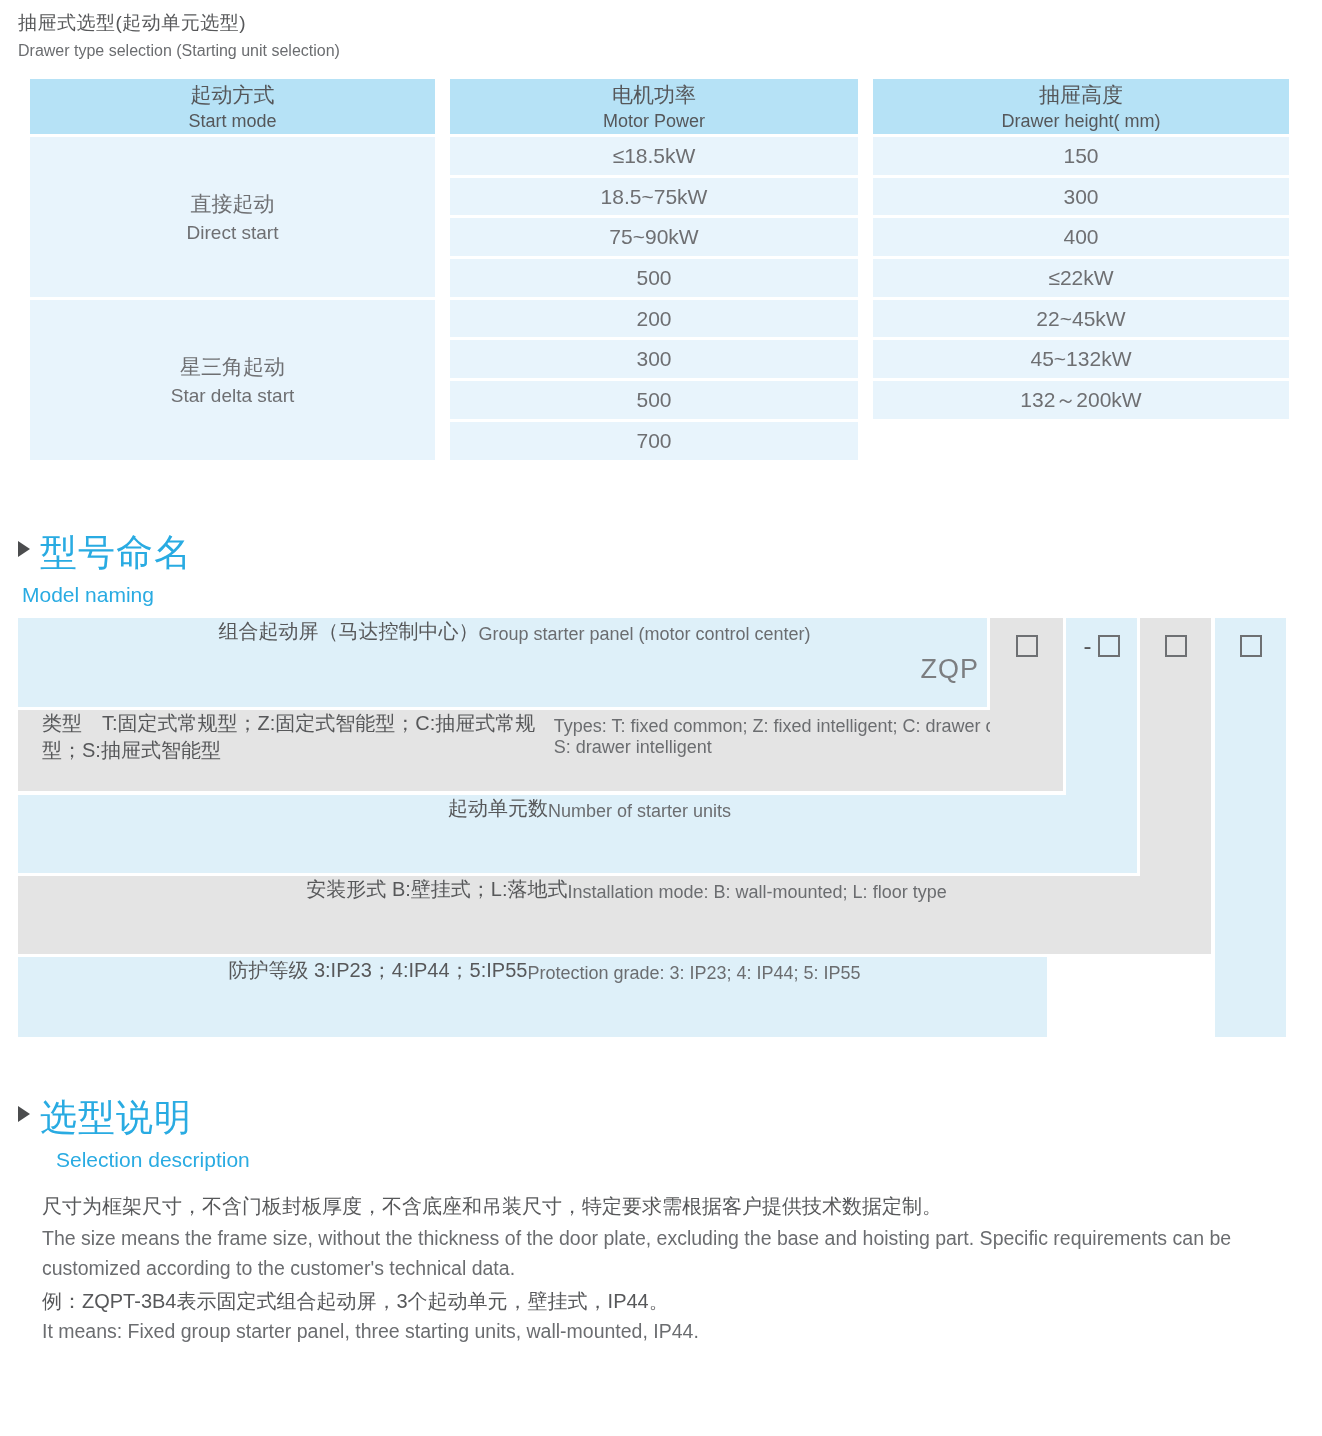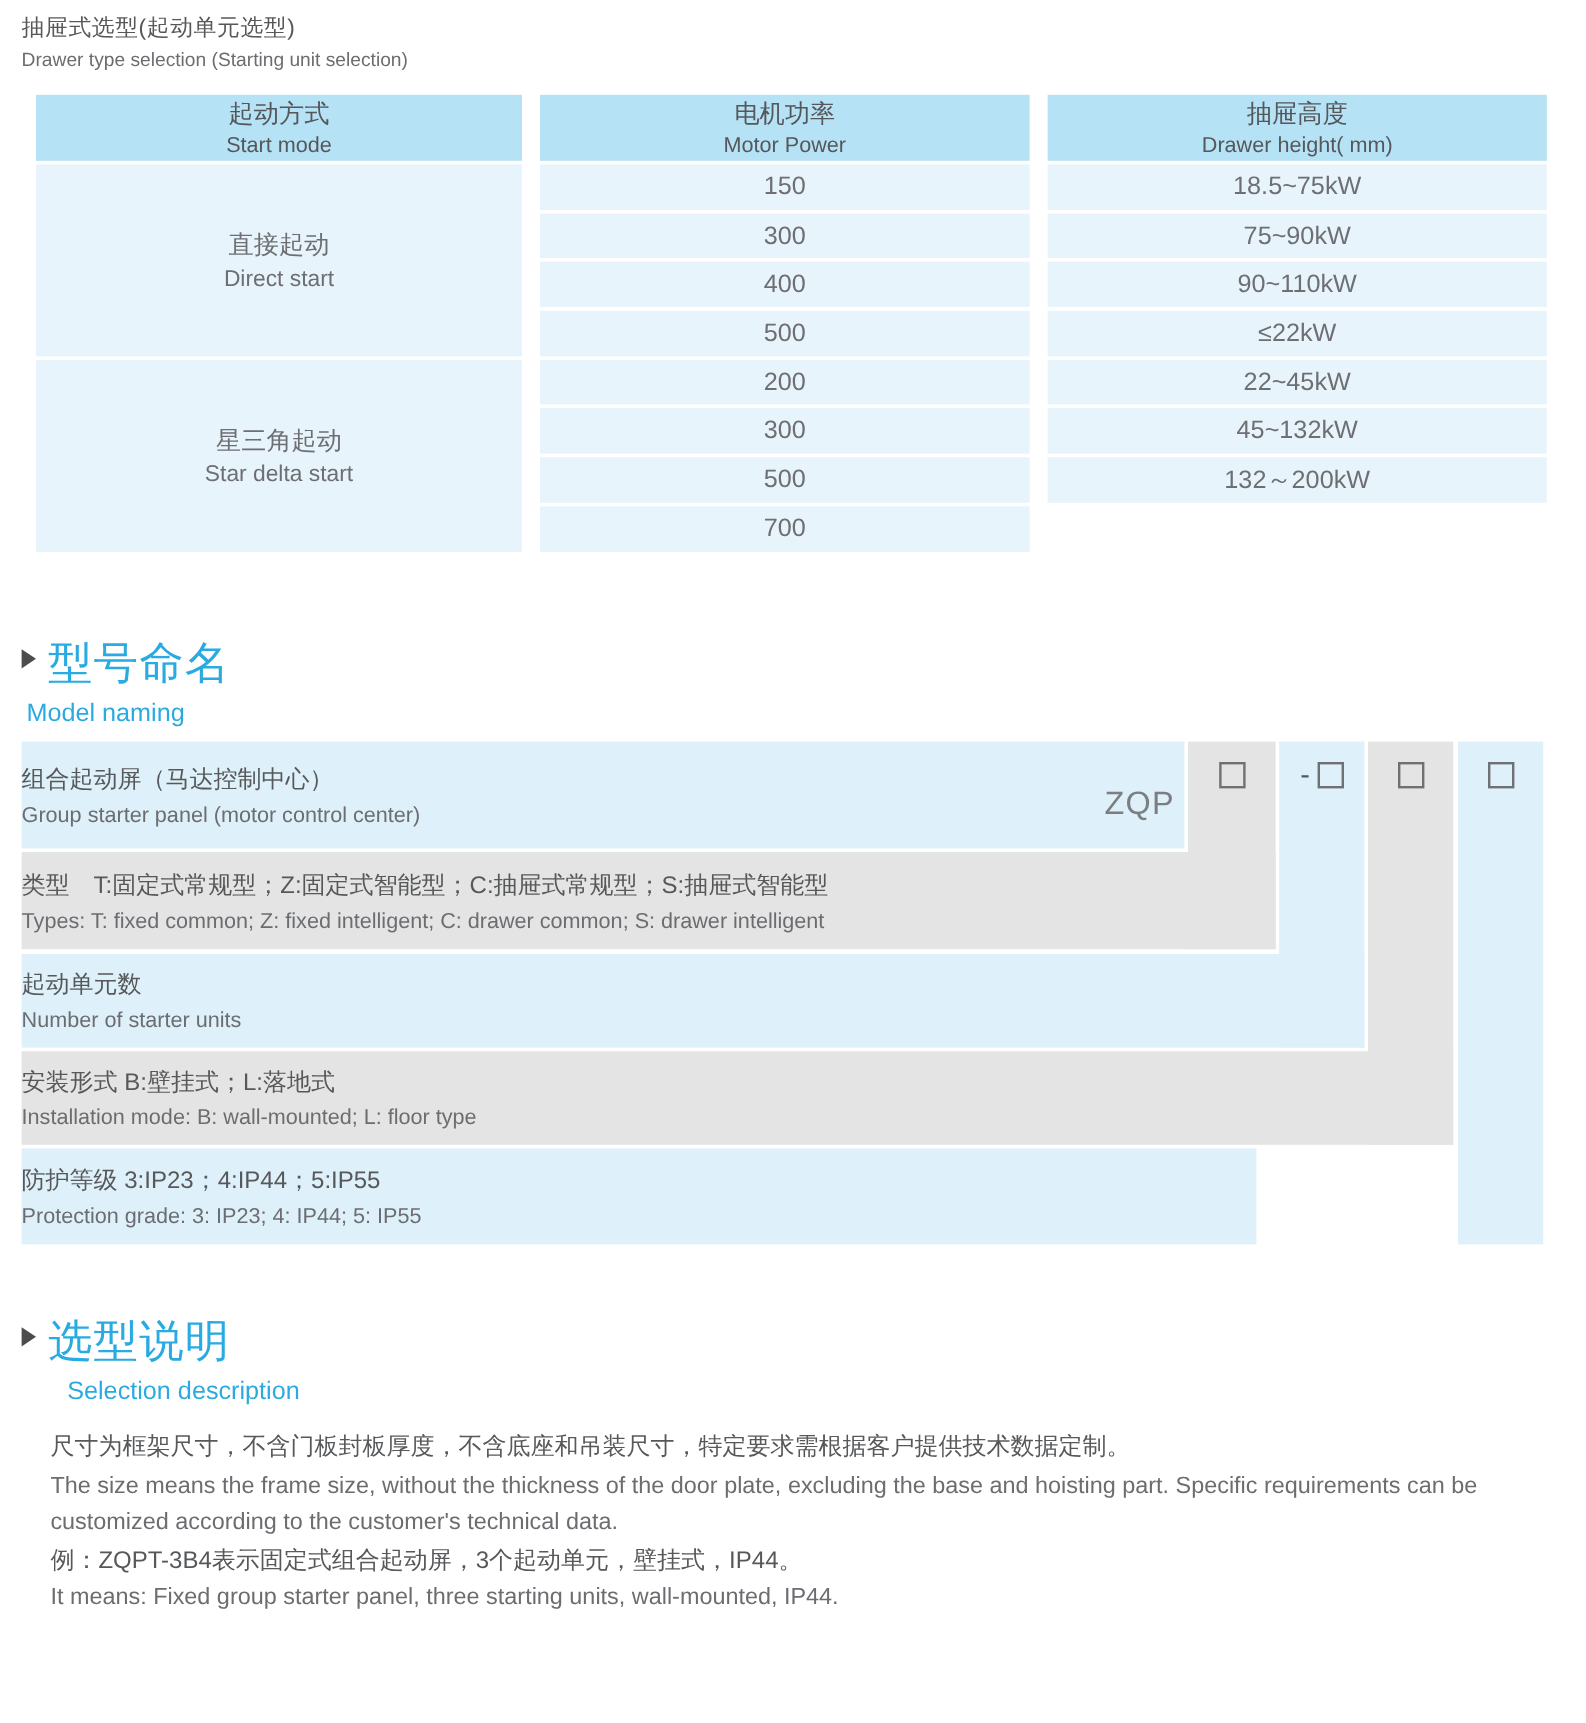--- a/index.html
+++ b/index.html
@@ -50,21 +50,21 @@
   }
   .sec-head .zh { font-size: 37px; color: #29abe2; margin-left: 22px; letter-spacing: 1px; }
   .sec-head .en { font-size: 21px; color: #29abe2; margin-left: 4px; margin-top: 5px; }
   #sec2 .en { margin-left: 38px; }
 
   
   .staircase { position: absolute; left: 18px; top: 618px; width: 1271px; height: 419px; }
   .band, .vcol { position: absolute; }
   .blue { background: #def0f9; }
   .gray { background: #e4e4e4; }
-  .band { left: 0; display: flex; flex-direction: column; justify-content: center; }
+  .band { left: 0; display: flex; flex-direction: row; justify-content: center; padding-left: 24px; }
   .band .zh { font-size: 20px; color: #57585a; }
   .band .en { font-size: 18px; color: #6b6d70; margin-top: 6px; }
   .b1 { top: 0;   height: 89px; width: 969px;  }
   .b2 { top: 92px;  height: 81px; width: 1045px; }
   .b3 { top: 177px; height: 78px; width: 1119px; }
   .b4 { top: 258px; height: 78px; width: 1193px; }
   .b5 { top: 339px; height: 80px; width: 1029px; }
   .vcol { top: 0; display: flex; justify-content: center; align-items: flex-start; padding-top: 17px; }
   .c1 { left: 972px;  width: 73px; height: 173px; }
   .c2 { left: 1048px; width: 71px; height: 255px; }
@@ -107,26 +107,26 @@
     </div>
     <div class="cell head">
       <div class="zh">抽屉高度</div>
       <div class="en">Drawer height( mm)</div>
     </div>
 
     <div class="cell group g1">
       <div class="zh">直接起动</div>
       <div class="en">Direct start</div>
     </div>
+    <div class="cell val">≤18.5kW</div>
     <div class="cell val">150</div>
     <div class="cell val">18.5~75kW</div>
     <div class="cell val">300</div>
     <div class="cell val">75~90kW</div>
     <div class="cell val">400</div>
-    <div class="cell val">90~110kW</div>
     <div class="cell val">500</div>
 
     <div class="cell group g2">
       <div class="zh">星三角起动</div>
       <div class="en">Star delta start</div>
     </div>
     <div class="cell val">≤22kW</div>
     <div class="cell val">200</div>
     <div class="cell val">22~45kW</div>
     <div class="cell val">300</div>

